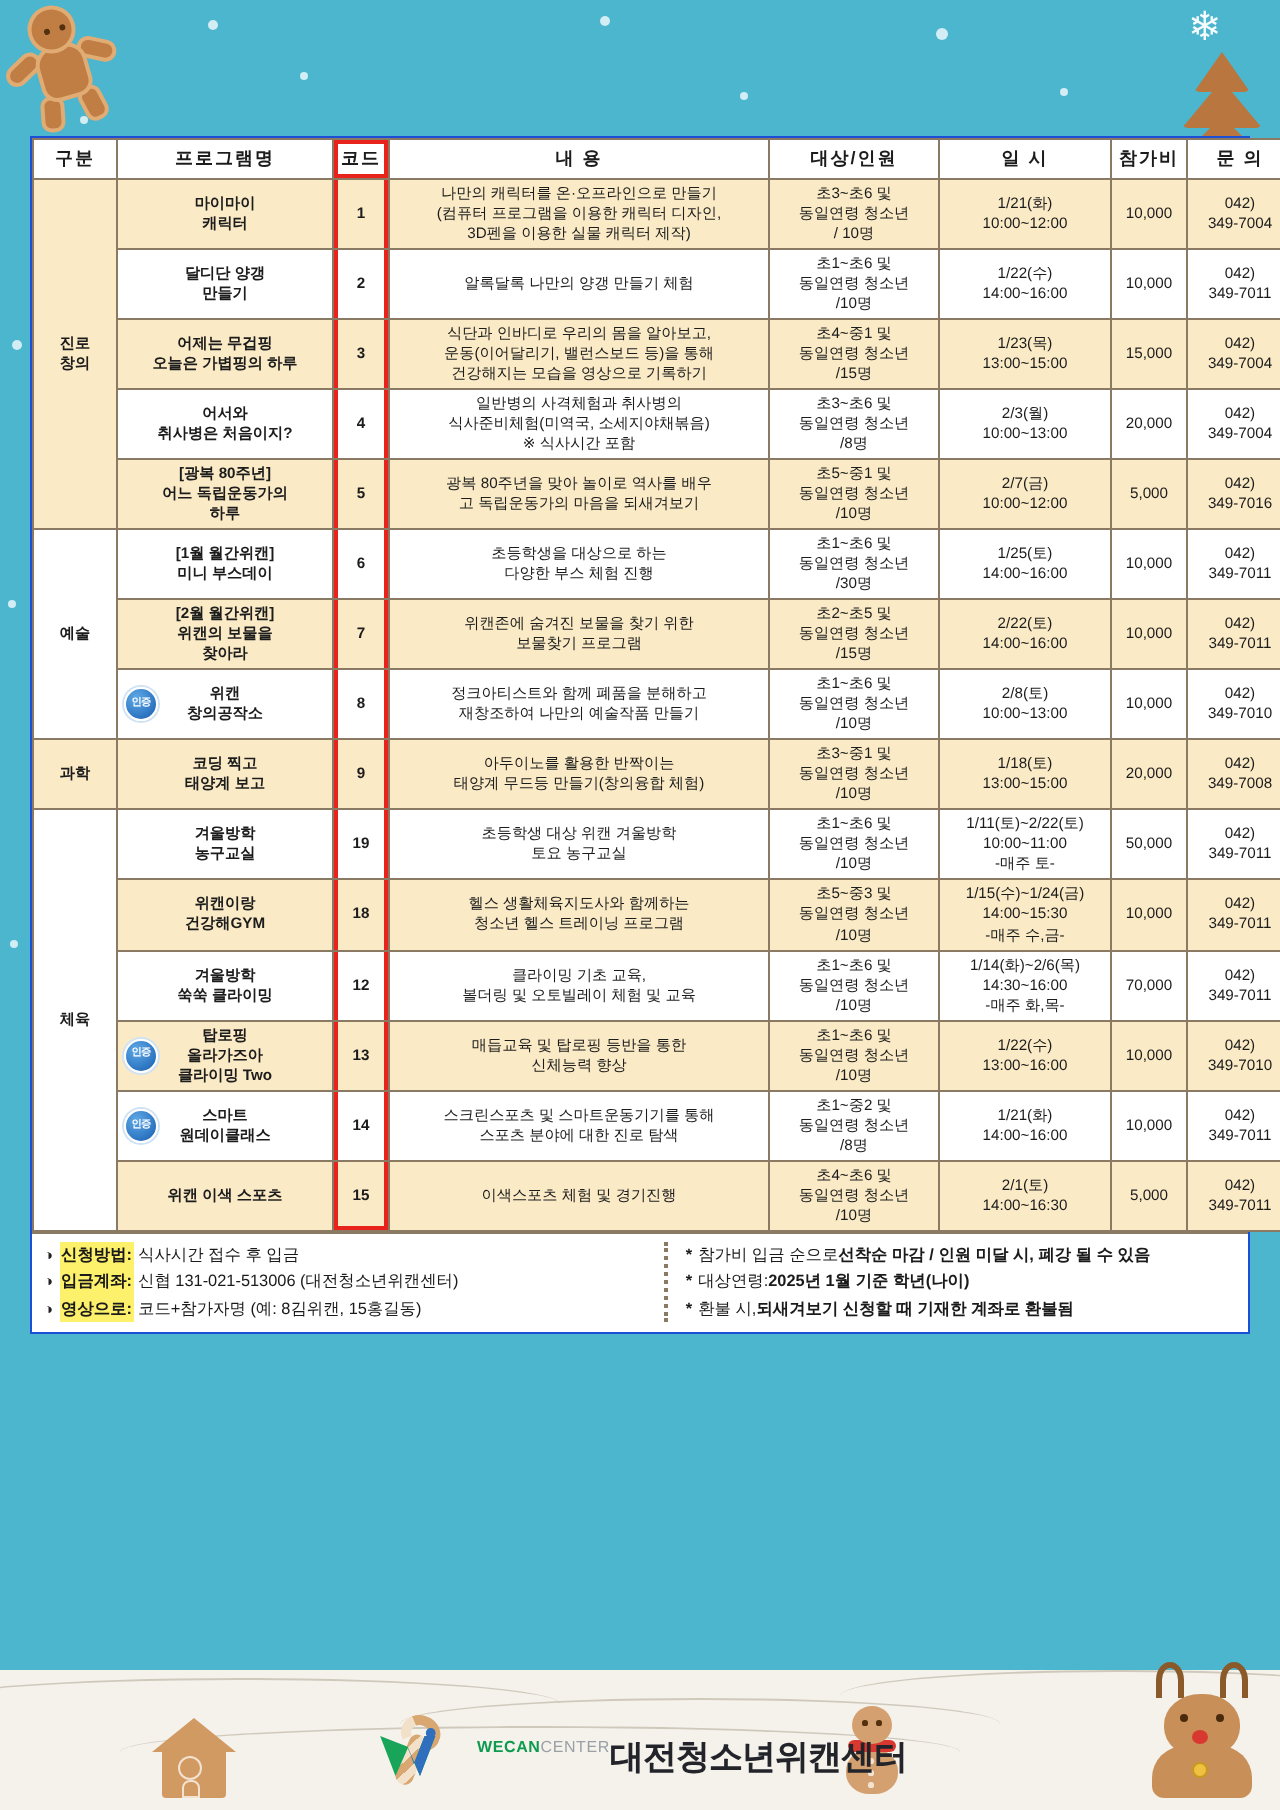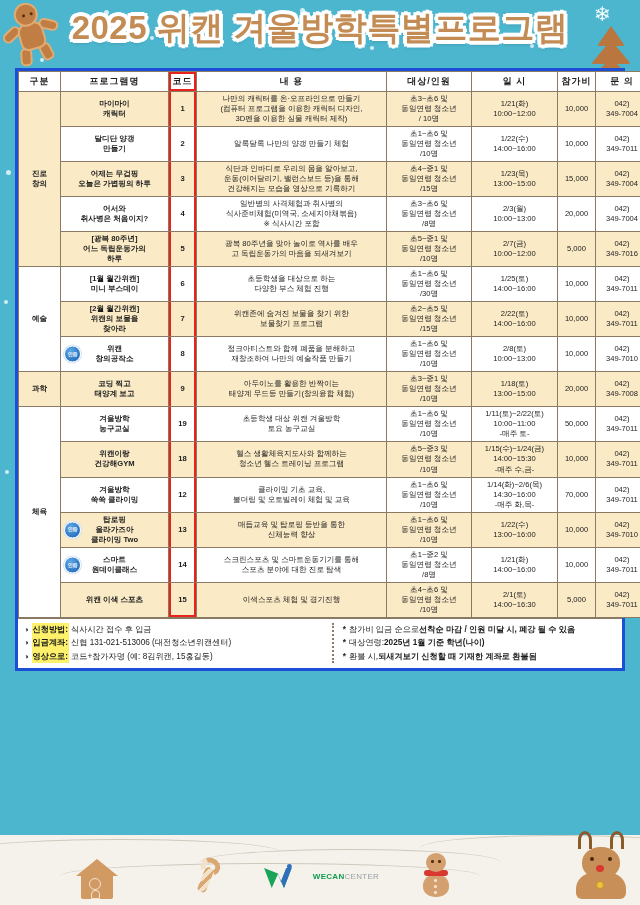--- a/index.html
+++ b/index.html
@@ -108,21 +108,21 @@
     white-space: nowrap;
   }
 
   
   #table-card {
     position: absolute;
     left: 15px;
     top: 68px;
     width: 610px;
     background: #ffffff;
-    border: 3px solid #1d4ed8;
+    border: 1px solid #1d4ed8;
     z-index: 4;
   }
 
   table#schedule {
     width: 100%;
     border-collapse: collapse;
     table-layout: fixed;
     background: #ffffff;
   }
 
@@ -382,23 +382,20 @@
     </div>
   </div>
 
   <div class="gb-tree">
     <i class="t1"></i>
       <i class="t2"></i>
       <i class="t3"></i>
       <i class="trunk"></i>
   </div>
 
-  <div id="title-wrap">
-    <div id="poster-title">2025 위캔 겨울방학특별프로그램</div>
-  </div>
 
   <div id="table-card">
     <table id="schedule">
       <colgroup>
         <col style="width:42px">
         <col style="width:108px">
         <col style="width:28px">
         <col style="width:190px">
         <col style="width:85px">
         <col style="width:86px">
@@ -645,16 +642,17 @@
       <svg viewBox="0 0 60 38" width="46" height="30" aria-hidden="true">
         <path d="M4 6 L14 32 L22 14 L30 32 L40 6 L33 6 L26 24 L22 13 Z" fill="#18a55a"></path>
         <path d="M22 13 L30 32 L40 6 L33 6 L26 24 Z" fill="#2f6fbd"></path>
         <circle cx="37" cy="4" r="3.2" fill="#2f6fbd"></circle>
       </svg>
     </div>
     <div id="logo-text-wrap">
       <div id="logo-en">
         <span class="we">WECAN</span><span class="ce">CENTER</span>
       </div>
+      <div id="logo-ko">대전청소년위캔센터</div>
     </div>
   </div>
 
 </div>
 
 </body></html>

